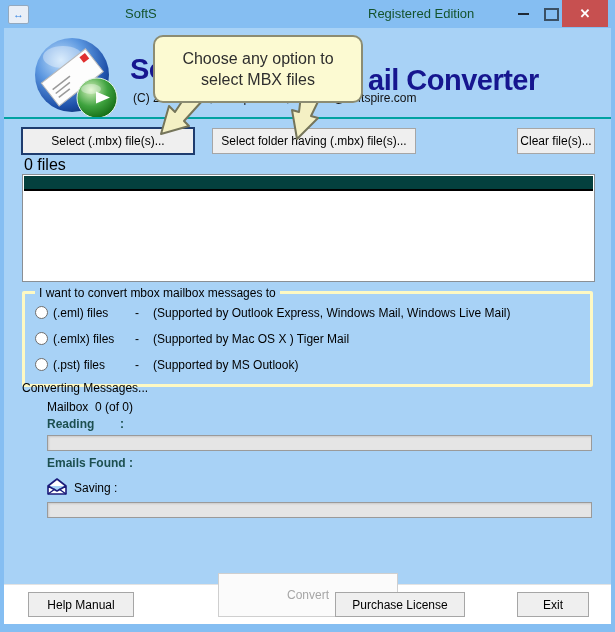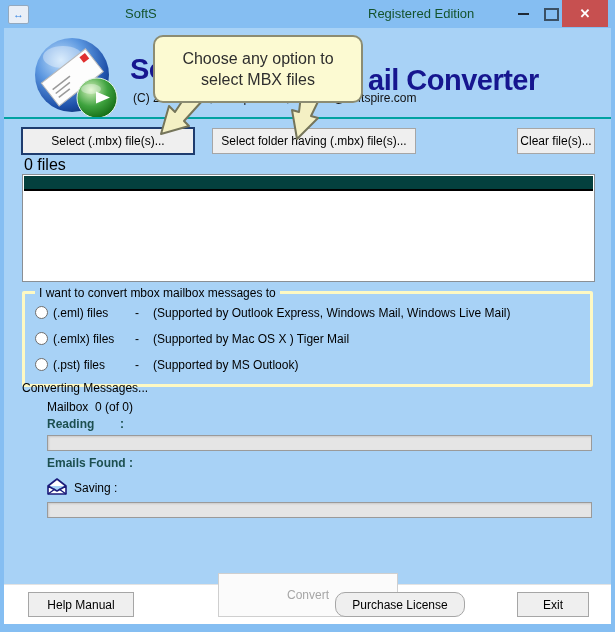--- a/index.html
+++ b/index.html
@@ -169,16 +169,16 @@
       <path d="M3,9 L3,17 L21,17 L21,9 L12,14 Z" fill="#FFFFFF" stroke="#1B1B7A" stroke-width="1.6" stroke-linejoin="round"></path>
       <path d="M3,17 L10,12 M21,17 L14,12" fill="none" stroke="#1B1B7A" stroke-width="1.4"></path>
     </svg>
   </span>
   <span class="plain" style="left:74px; top:481px;">Saving :</span>
   <div class="pbar" style="top:502px;"></div>
 
   <div class="btn btn-disabled" style="left:218px; top:573px; width:180px; height:44px;">Convert</div>
 
   <div class="btn" style="left:28px; top:592px; width:106px; height:25px;">Help Manual</div>
-  <div class="btn" style="left:335px; top:592px; width:130px; height:25px;border-radius:10px;">Purchase License</div>
+  <div class="btn" style="left:335px; top:592px; width:130px; height:25px;">Purchase License</div>
   <div class="btn" style="left:517px; top:592px; width:72px; height:25px;">Exit</div>
 
 </div>
 
 </body></html>

